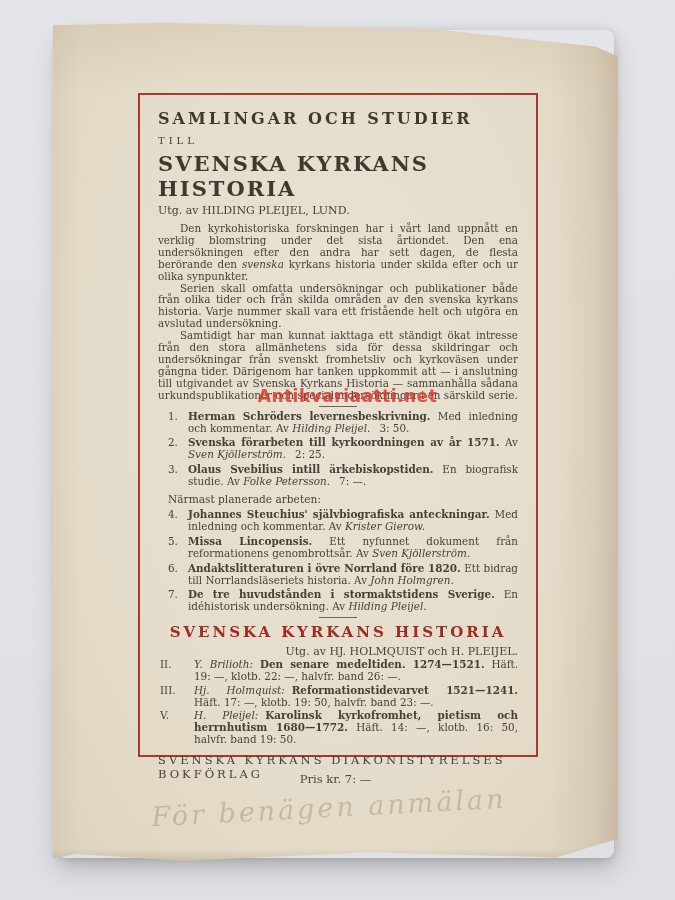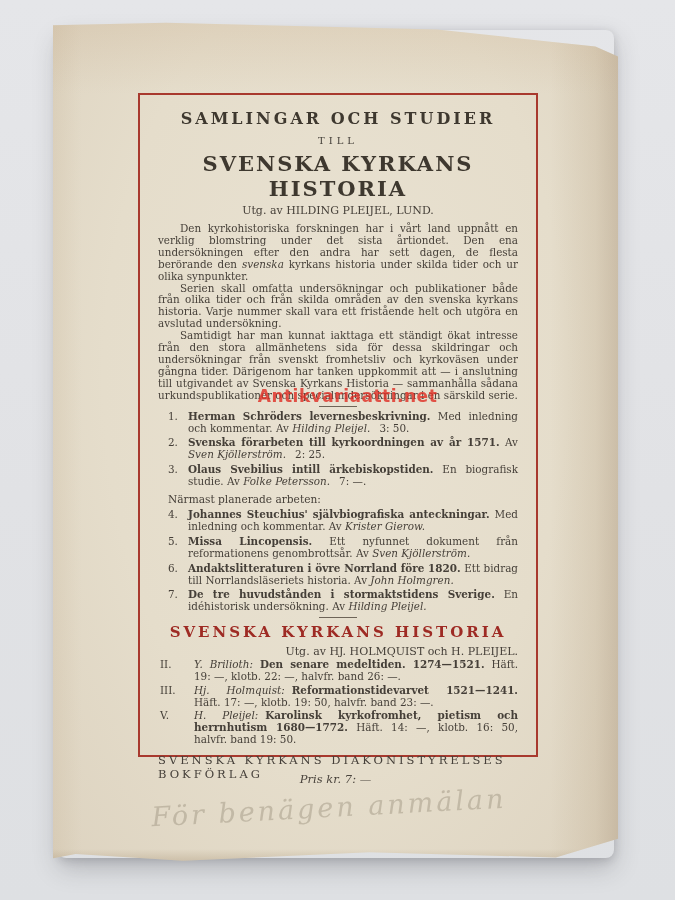--- a/index.html
+++ b/index.html
@@ -34,21 +34,21 @@
   }
   .book::after { 
     content:""; position:absolute; left:0; right:0; bottom:0; height:16px;
     background:linear-gradient(0deg, rgba(155,132,100,.38), rgba(155,132,100,0));
   }
   .frame {
     position:absolute; left:85px; top:71px; width:400px; height:664px;
     border:2px solid #a8392e;
     padding:12px 18px 0 18px;
   }
-  .center { text-align:center; }
+  .center { text-align:left; }
   .series-title { font-size:16px; font-weight:bold; letter-spacing:3px; margin:2px 0 0; color:#3e382f; }
   .till { font-size:10px; letter-spacing:4px; margin-top:7px; color:#45403a; }
   .main-title { font-size:21px; font-weight:bold; letter-spacing:2px; margin-top:5px; color:#3e382f; }
   .editor-line { font-size:11px; margin-top:3px; }
   .intro { margin-top:6px; }
   .intro p { margin:0; font-size:10.4px; line-height:11.9px; text-align:justify; text-indent:22px; }
   .rule { width:38px; height:0; border-top:1px solid #6e6458; margin:4px auto; }
   .item {
     position:relative; padding-left:30px; margin-bottom:3px;
     font-size:10.4px; line-height:11.9px; text-align:justify;
@@ -63,21 +63,21 @@
   .vol {
     position:relative; padding-left:36px; margin-bottom:1.5px;
     font-size:10.4px; line-height:12px; text-align:justify;
   }
   .vol .vnum { position:absolute; left:2px; }
   .vol .vauthor { font-style:italic; margin-right:7px; }
   .vol .vtitle { font-weight:bold; }
   .publisher { font-size:11.5px; letter-spacing:3px; margin-top:8px; color:#46403a; }
   .price-line {
     position:absolute; left:0; right:0; top:750px;
-    text-align:center; font-style:italic; font-size:11.5px; color:#4a443d;
+    text-align:center; font-size:11.5px; color:#4a443d;
   }
   .watermark {
     position:absolute; top:364px; left:50%; transform:translateX(-50%);
     margin-left:12px;
     font-family:"DejaVu Sans", sans-serif; font-weight:bold;
     font-size:17px; letter-spacing:0.5px; white-space:nowrap;
     color:rgba(223,44,34,0.8);
   }
   .handwriting {
     position:absolute; top:770px; left:50%;
@@ -95,21 +95,21 @@
   <div class="book">
 
     <div class="frame">
 
       <div class="center series-title">SAMLINGAR OCH STUDIER</div>
       <div class="center till">TILL</div>
       <div class="center main-title">SVENSKA KYRKANS HISTORIA</div>
       <div class="center editor-line">Utg. av HILDING PLEIJEL, LUND.</div>
 
       <div class="intro">
-        <p><span>Den kyrkohistoriska forskningen har i vårt land uppnått en verklig blomstring under det sista årtiondet. Den ena undersökningen efter den andra har sett dagen, de flesta berörande den </span><span class="it">svenska</span><span> kyrkans historia under skilda tider och ur olika synpunkter.</span></p>
+        <p><span>Den kyrkohistoriska forskningen har i vårt land uppnått en verklig blomstring under det sista årtiondet. Den ena undersökningen efter den andra har sett dagen, de flesta berörande den </span><span class="it">svenska</span><span> kyrkans historia under skilda efter och ur olika synpunkter.</span></p>
         <p>Serien skall omfatta undersökningar och publikationer både från olika tider och från skilda områden av den svenska kyrkans historia. Varje nummer skall vara ett fristående helt och utgöra en avslutad undersökning.</p>
         <p>Samtidigt har man kunnat iakttaga ett ständigt ökat intresse från den stora allmänhetens sida för dessa skildringar och undersökningar från svenskt fromhetsliv och kyrkoväsen under gångna tider. Därigenom har tanken uppkommit att — i anslutning till utgivandet av Svenska Kyrkans Historia — sammanhålla sådana urkundspublikationer och specialundersökningar i en särskild serie.</p>
       </div>
 
       <div class="rule"></div>
 
       <div>
         <div class="item">
           <span class="inum">1.</span><span class="bold-title">Herman Schröders levernesbeskrivning.</span> <span>Med inledning och kommentar.</span> <span>Av</span> <span class="it">Hilding Pleijel.</span><span class="price">3: 50.</span>
         </div>

